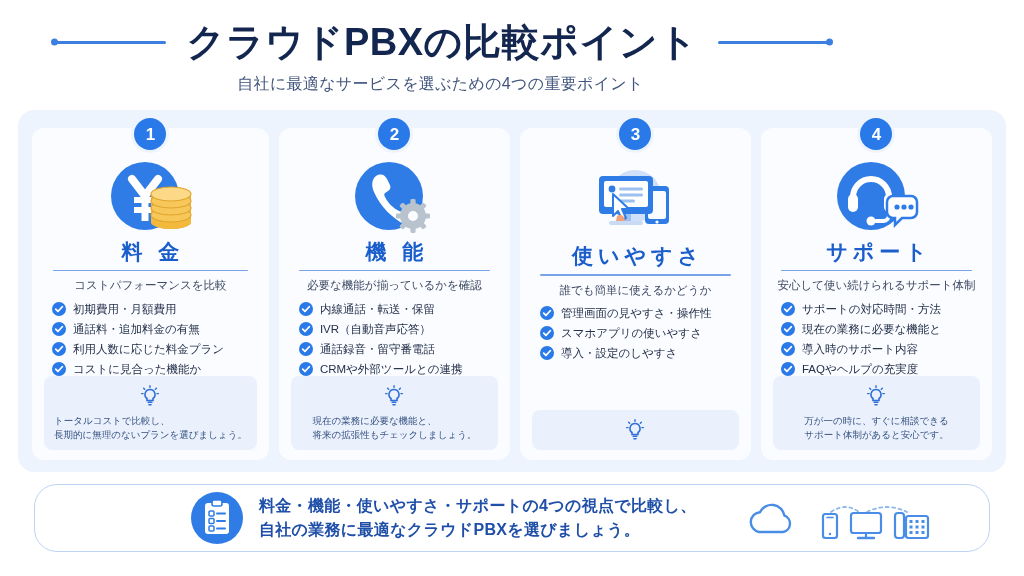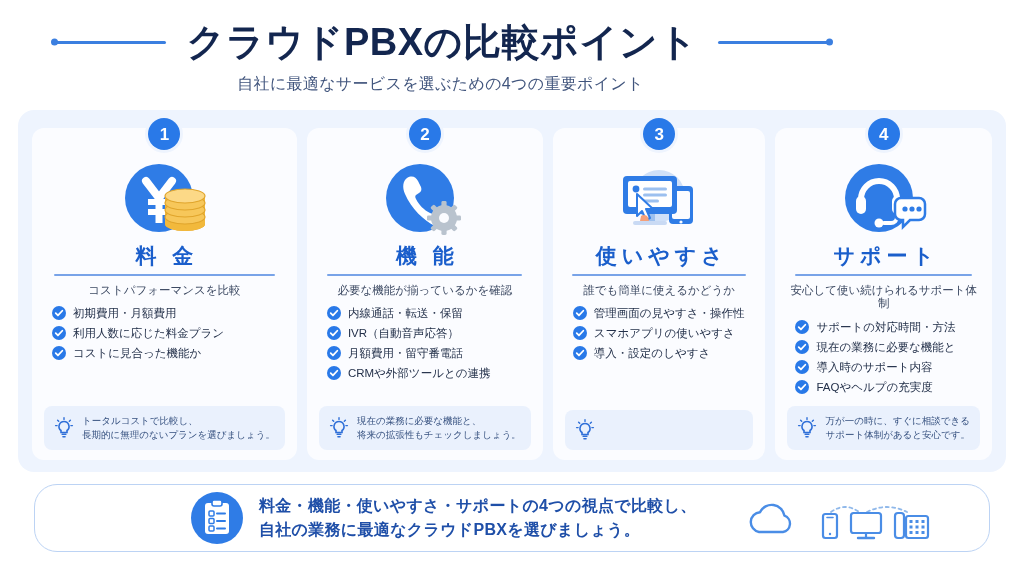--- a/index.html
+++ b/index.html
@@ -76,21 +76,21 @@
     font-size:11.5px; color:#3d4a63; text-align:center;
     margin-bottom:9px; line-height:1.2;
   }
   .check-list { width:100%; padding:0 8px; display:flex; flex-direction:column; gap:6px; }
   .check-item { display:flex; align-items:center; gap:7px; }
   .check-icon { flex:0 0 auto; width:14px; height:14px; display:block; }
   .check-text { font-size:11.5px; color:#23304a; line-height:1.15; white-space:nowrap; }
 
   .tip {
     margin-top:auto; width:100%; background:#eaf1fd; border-radius:8px;
-    padding:9px 10px; display:flex; align-items:center; gap:8px;
+    padding:9px 10px; display:flex; align-items:center; gap:8px;flex-direction:column;
   }
   .tip-icon { flex:0 0 auto; width:20px; height:22px; }
   .tip-lines { display:flex; flex-direction:column; gap:2px; }
   .tip-line { font-size:9.5px; color:#35507f; line-height:1.25; white-space:nowrap; }
 
   
   .footer {
     position:absolute; left:34px; top:484px; width:956px; height:68px;
     border:1.5px solid #bcd3f4; border-radius:23px; background:#ffffff;
     display:flex; align-items:center;
@@ -145,20 +145,27 @@
       <div class="card-title">料 金</div>
       <div class="divider"></div>
       <div class="card-sub">コストパフォーマンスを比較</div>
       <div class="check-list">
         <div class="check-item">
           <svg class="check-icon" viewBox="0 0 16 16">
               <circle cx="8" cy="8" r="8" fill="#2979e8"></circle>
               <path d="M4.2 8.2 L6.8 10.8 L11.8 5.4" stroke="#fff" stroke-width="2" fill="none" stroke-linecap="round" stroke-linejoin="round"></path>
             </svg>
           <span class="check-text">初期費用・月額費用</span>
+        </div>
+        <div class="check-item">
+          <svg class="check-icon" viewBox="0 0 16 16">
+              <circle cx="8" cy="8" r="8" fill="#2979e8"></circle>
+              <path d="M4.2 8.2 L6.8 10.8 L11.8 5.4" stroke="#fff" stroke-width="2" fill="none" stroke-linecap="round" stroke-linejoin="round"></path>
+            </svg>
+          <span class="check-text">通話料・追加料金の有無</span>
         </div>
         <div class="check-item">
           <svg class="check-icon" viewBox="0 0 16 16">
               <circle cx="8" cy="8" r="8" fill="#2979e8"></circle>
               <path d="M4.2 8.2 L6.8 10.8 L11.8 5.4" stroke="#fff" stroke-width="2" fill="none" stroke-linecap="round" stroke-linejoin="round"></path>
             </svg>
           <span class="check-text">利用人数に応じた料金プラン</span>
         </div>
         <div class="check-item">
           <svg class="check-icon" viewBox="0 0 16 16">
@@ -226,21 +233,21 @@
               <circle cx="8" cy="8" r="8" fill="#2979e8"></circle>
               <path d="M4.2 8.2 L6.8 10.8 L11.8 5.4" stroke="#fff" stroke-width="2" fill="none" stroke-linecap="round" stroke-linejoin="round"></path>
             </svg>
           <span class="check-text">IVR（自動音声応答）</span>
         </div>
         <div class="check-item">
           <svg class="check-icon" viewBox="0 0 16 16">
               <circle cx="8" cy="8" r="8" fill="#2979e8"></circle>
               <path d="M4.2 8.2 L6.8 10.8 L11.8 5.4" stroke="#fff" stroke-width="2" fill="none" stroke-linecap="round" stroke-linejoin="round"></path>
             </svg>
-          <span class="check-text">月額費用・留守番電話</span>
+          <span class="check-text">通話録音・留守番電話</span>
         </div>
         <div class="check-item">
           <svg class="check-icon" viewBox="0 0 16 16">
               <circle cx="8" cy="8" r="8" fill="#2979e8"></circle>
               <path d="M4.2 8.2 L6.8 10.8 L11.8 5.4" stroke="#fff" stroke-width="2" fill="none" stroke-linecap="round" stroke-linejoin="round"></path>
             </svg>
           <span class="check-text">CRMや外部ツールとの連携</span>
         </div>
       </div>
       <div class="tip">

